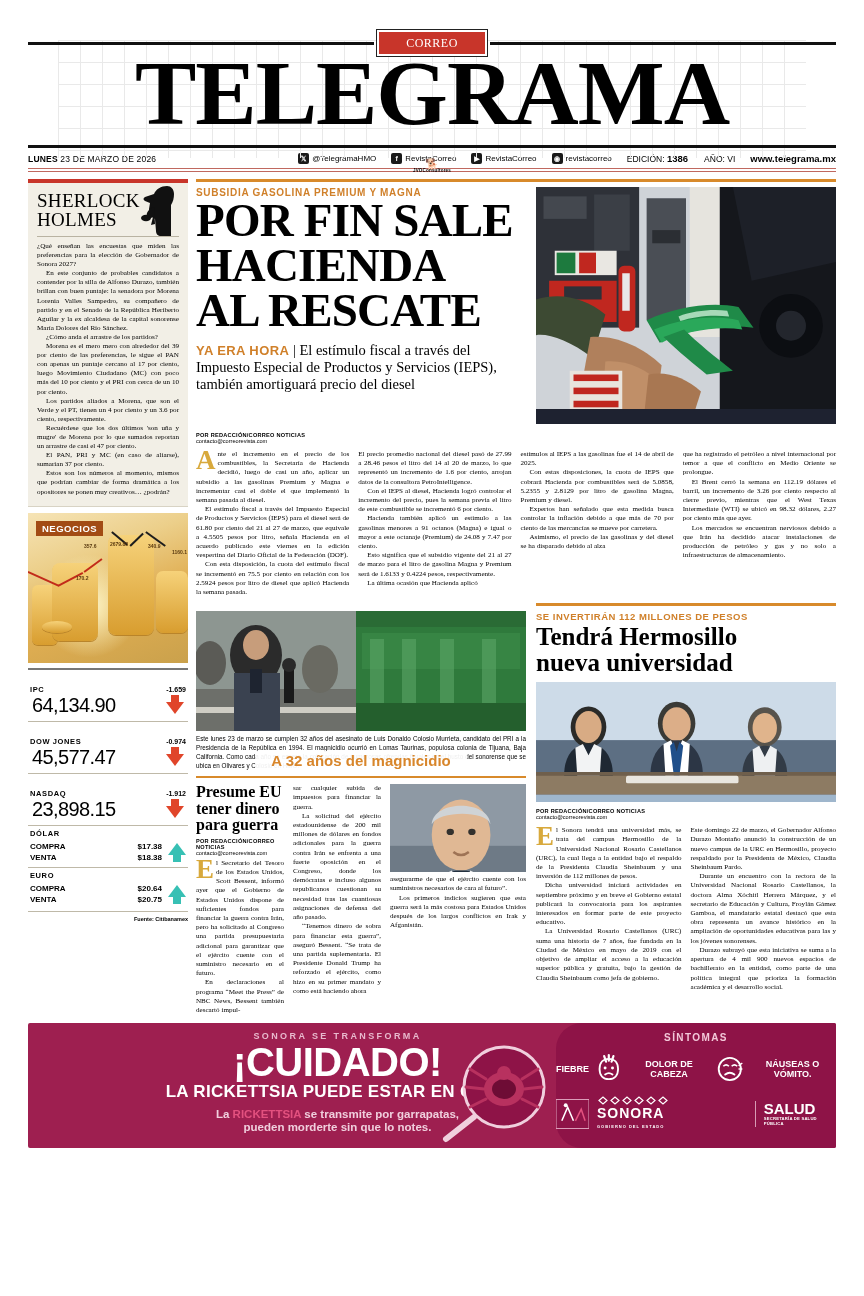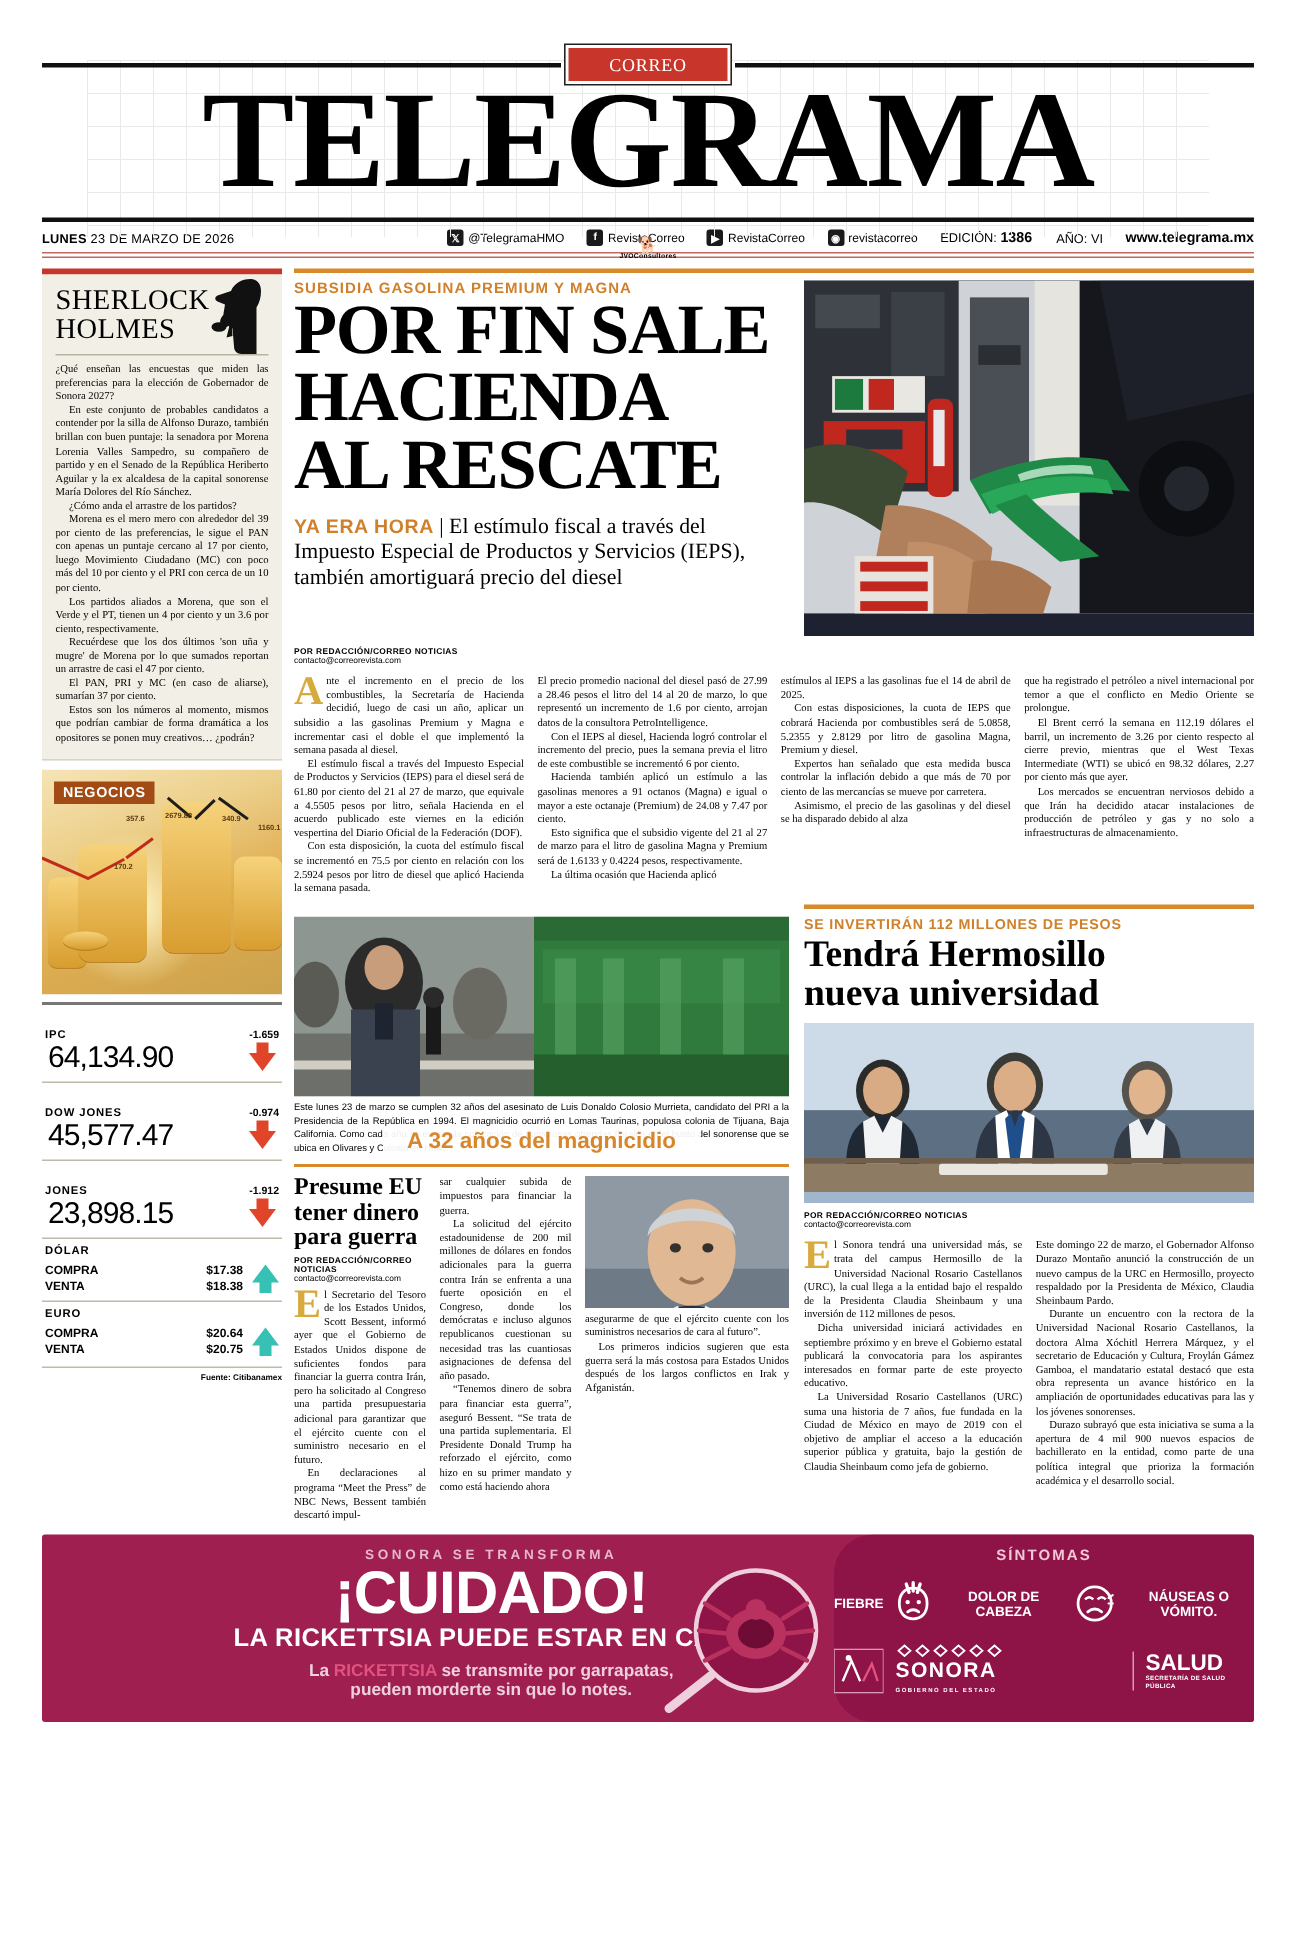--- a/index.html
+++ b/index.html
@@ -192,21 +192,21 @@
   .r-kicker { font-family:"Liberation Sans", sans-serif; font-weight:bold; font-size:9.5px; color:#d0802a; letter-spacing:.5px; margin-top:5px;}
   .r-head { font-family:"Liberation Serif", serif; font-weight:bold; font-size:25px; line-height:26px; margin-top:2px; }
   .r-photo { width:100%; height:120px; margin-top:6px; position:relative; overflow:hidden; background:#9fb6cc; }
   .r-cols { display:flex; gap:9px; margin-top:6px; }
 
   
   .ad {
     margin-top:8px; height:125px; background:#9e1f50; position:relative; overflow:hidden;
     border-radius:2px;
   }
-  .ad-left { position:absolute; left:0; top:0; width:585px; padding:8px 0 0 14px; }
+  .ad-left { position:absolute; left:10px; top:0; width:585px; padding:8px 0 0 14px; }
   .ad-sub { text-align:center; font-family:"Liberation Sans", sans-serif; font-weight:bold; font-size:9px; color:#e8b9cd; letter-spacing:2.4px; }
   .ad-title { text-align:center; font-family:"Liberation Sans", sans-serif; font-weight:bold; font-size:40px; color:#fff; letter-spacing:-.5px; line-height:42px; }
   .ad-l2 { text-align:center; font-family:"Liberation Sans", sans-serif; font-weight:bold; font-size:17px; color:#fff; letter-spacing:.3px; margin-top:-1px;}
   .ad-l3 { text-align:center; font-family:"Liberation Sans", sans-serif; font-weight:bold; font-size:11.5px; color:#f0cfdd; margin-top:6px; line-height:13px;}
   .ad-l3 .hl { color:#e3517f; }
   .ad-right { position:absolute; right:0; top:0; width:280px; height:100%; background:#8e1347; border-radius:26px 0 0 26px;}
   .ad-sint { text-align:center; font-family:"Liberation Sans", sans-serif; font-weight:bold; font-size:10px; color:#f3c8d9; letter-spacing:1.4px; padding-top:9px;}
   .sympt { display:flex; align-items:center; justify-content:center; gap:5px; margin-top:10px; }
   .sympt .t { font-family:"Liberation Sans", sans-serif; font-weight:bold; font-size:9px; color:#fff; line-height:10px; text-align:center;}
   .logos { display:flex; align-items:center; justify-content:center; gap:8px; margin-top:9px; }
@@ -348,21 +348,21 @@
           <div class="mk-val-row">
             <div class="mk-val">45,577.47</div>
             <div class="arrow-wrap down">
                 <div class="stem"></div>
                 <div class="head"></div>
               </div>
           </div>
         </div>
         <div class="mk-row">
           <div class="mk-head">
-            <div class="mk-name">JONES</div>
+            <div class="mk-name">NASDAQ</div>
             <div class="mk-chg">-1.912</div>
           </div>
           <div class="mk-val-row">
             <div class="mk-val">23,898.15</div>
             <div class="arrow-wrap down">
                 <div class="stem"></div>
                 <div class="head"></div>
               </div>
           </div>
         </div>

